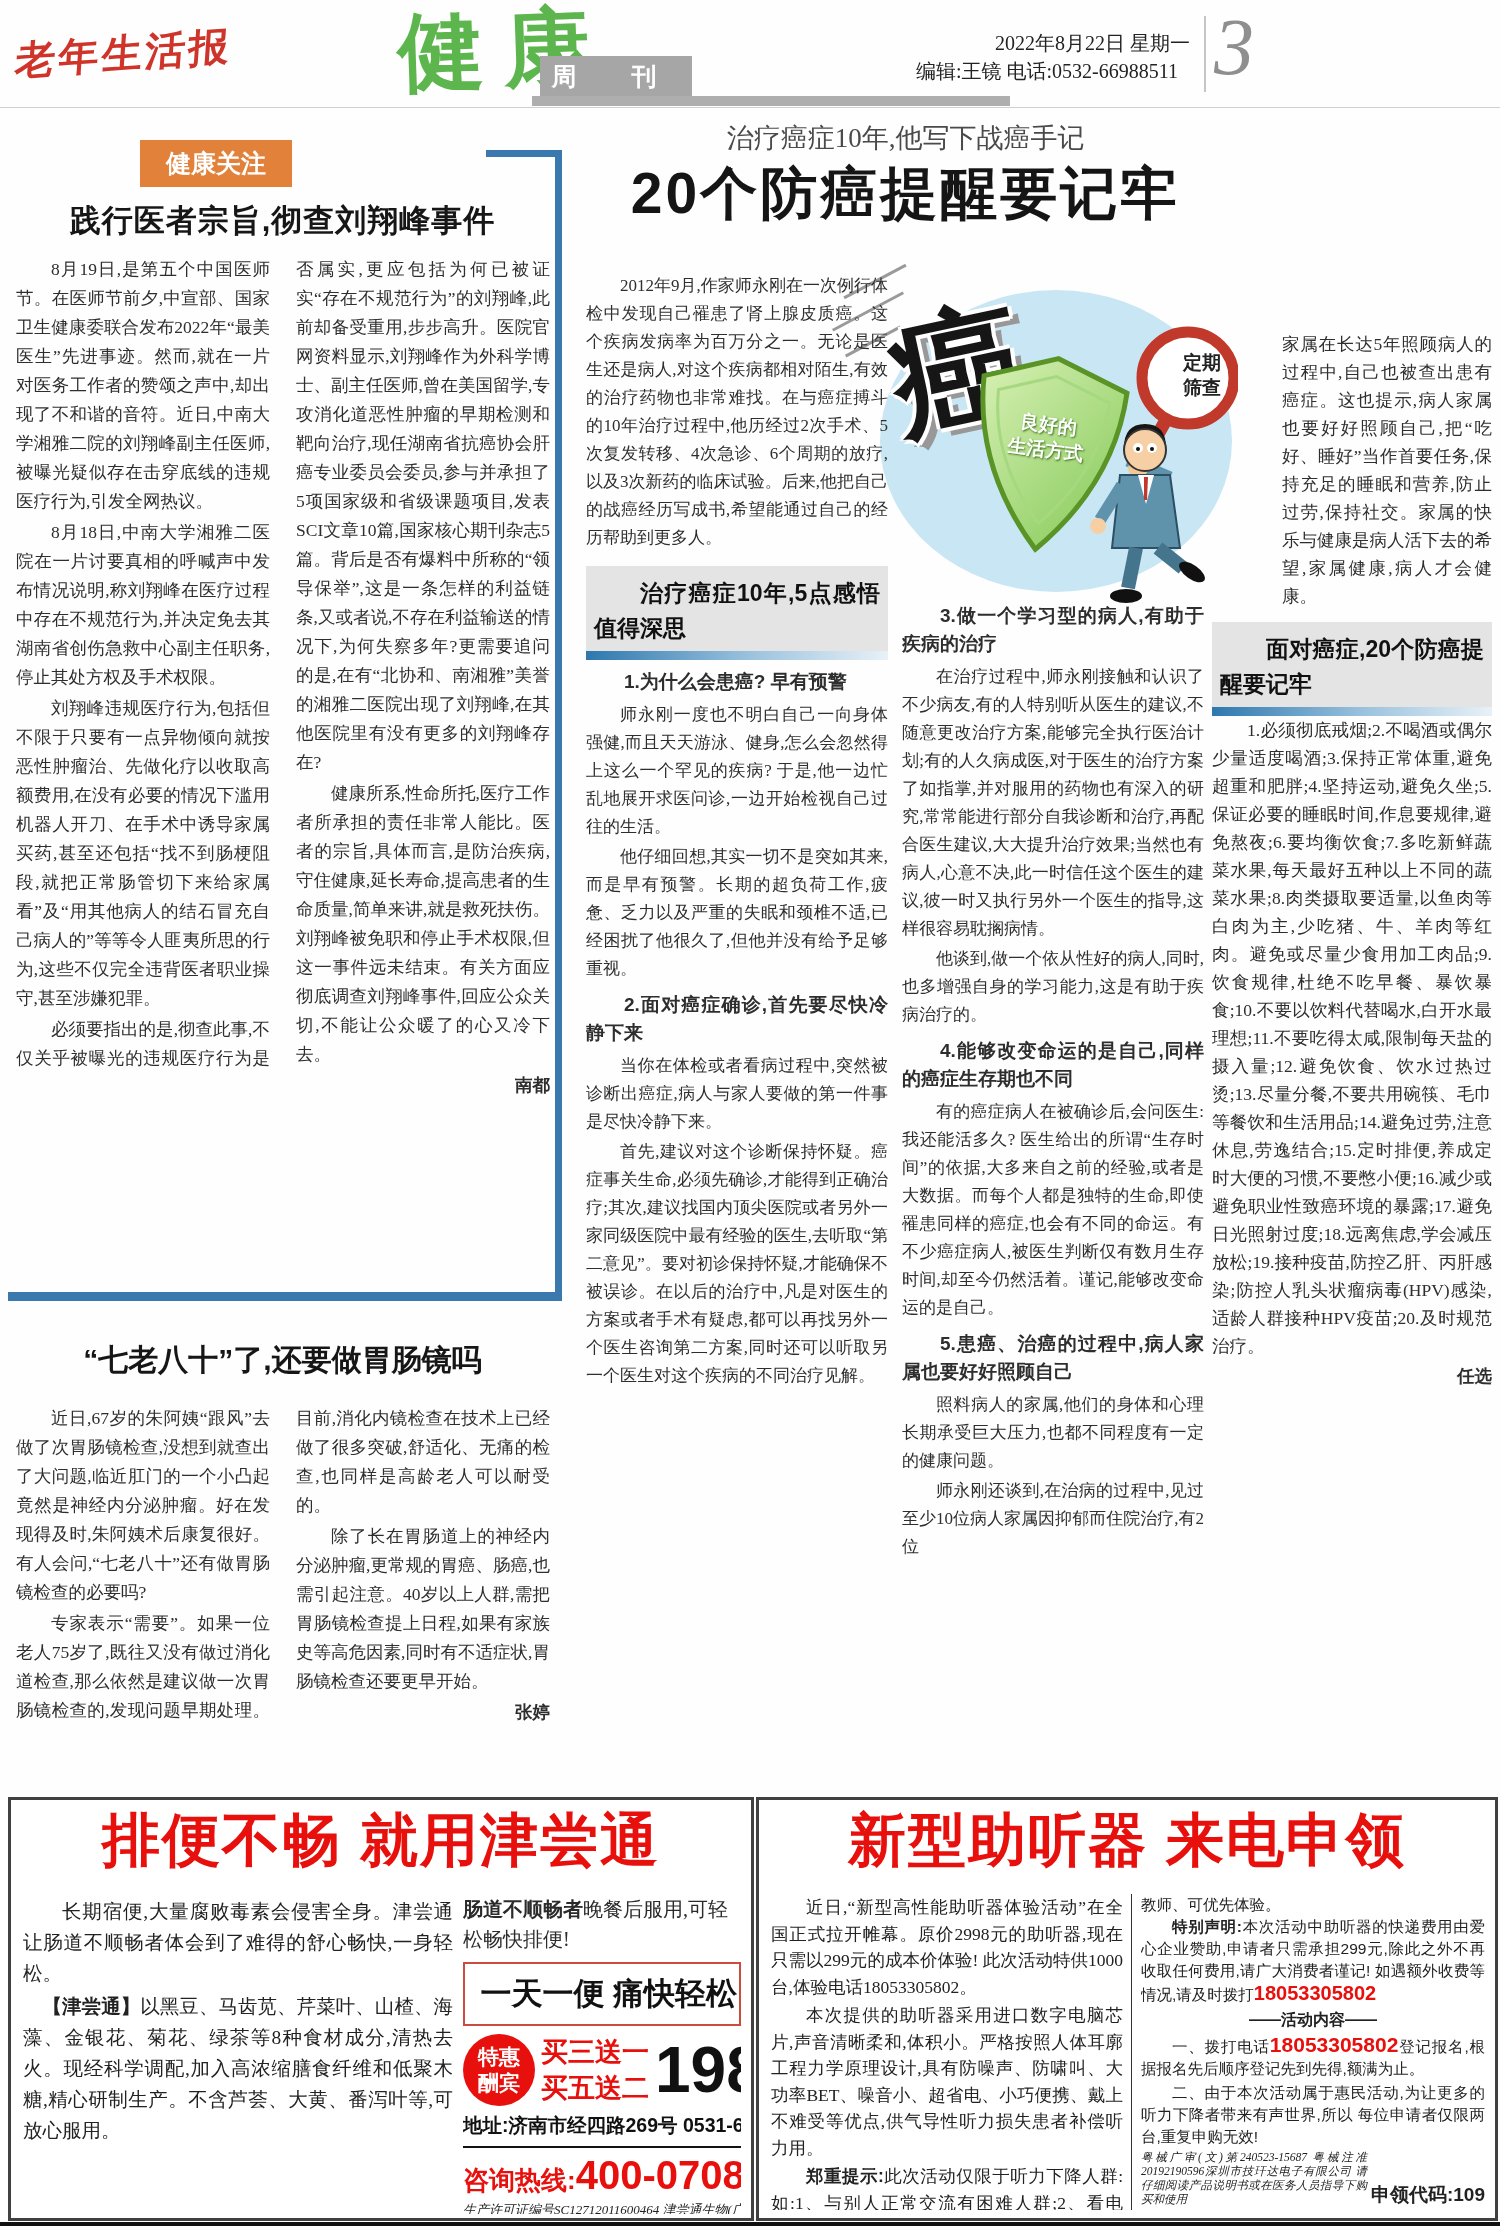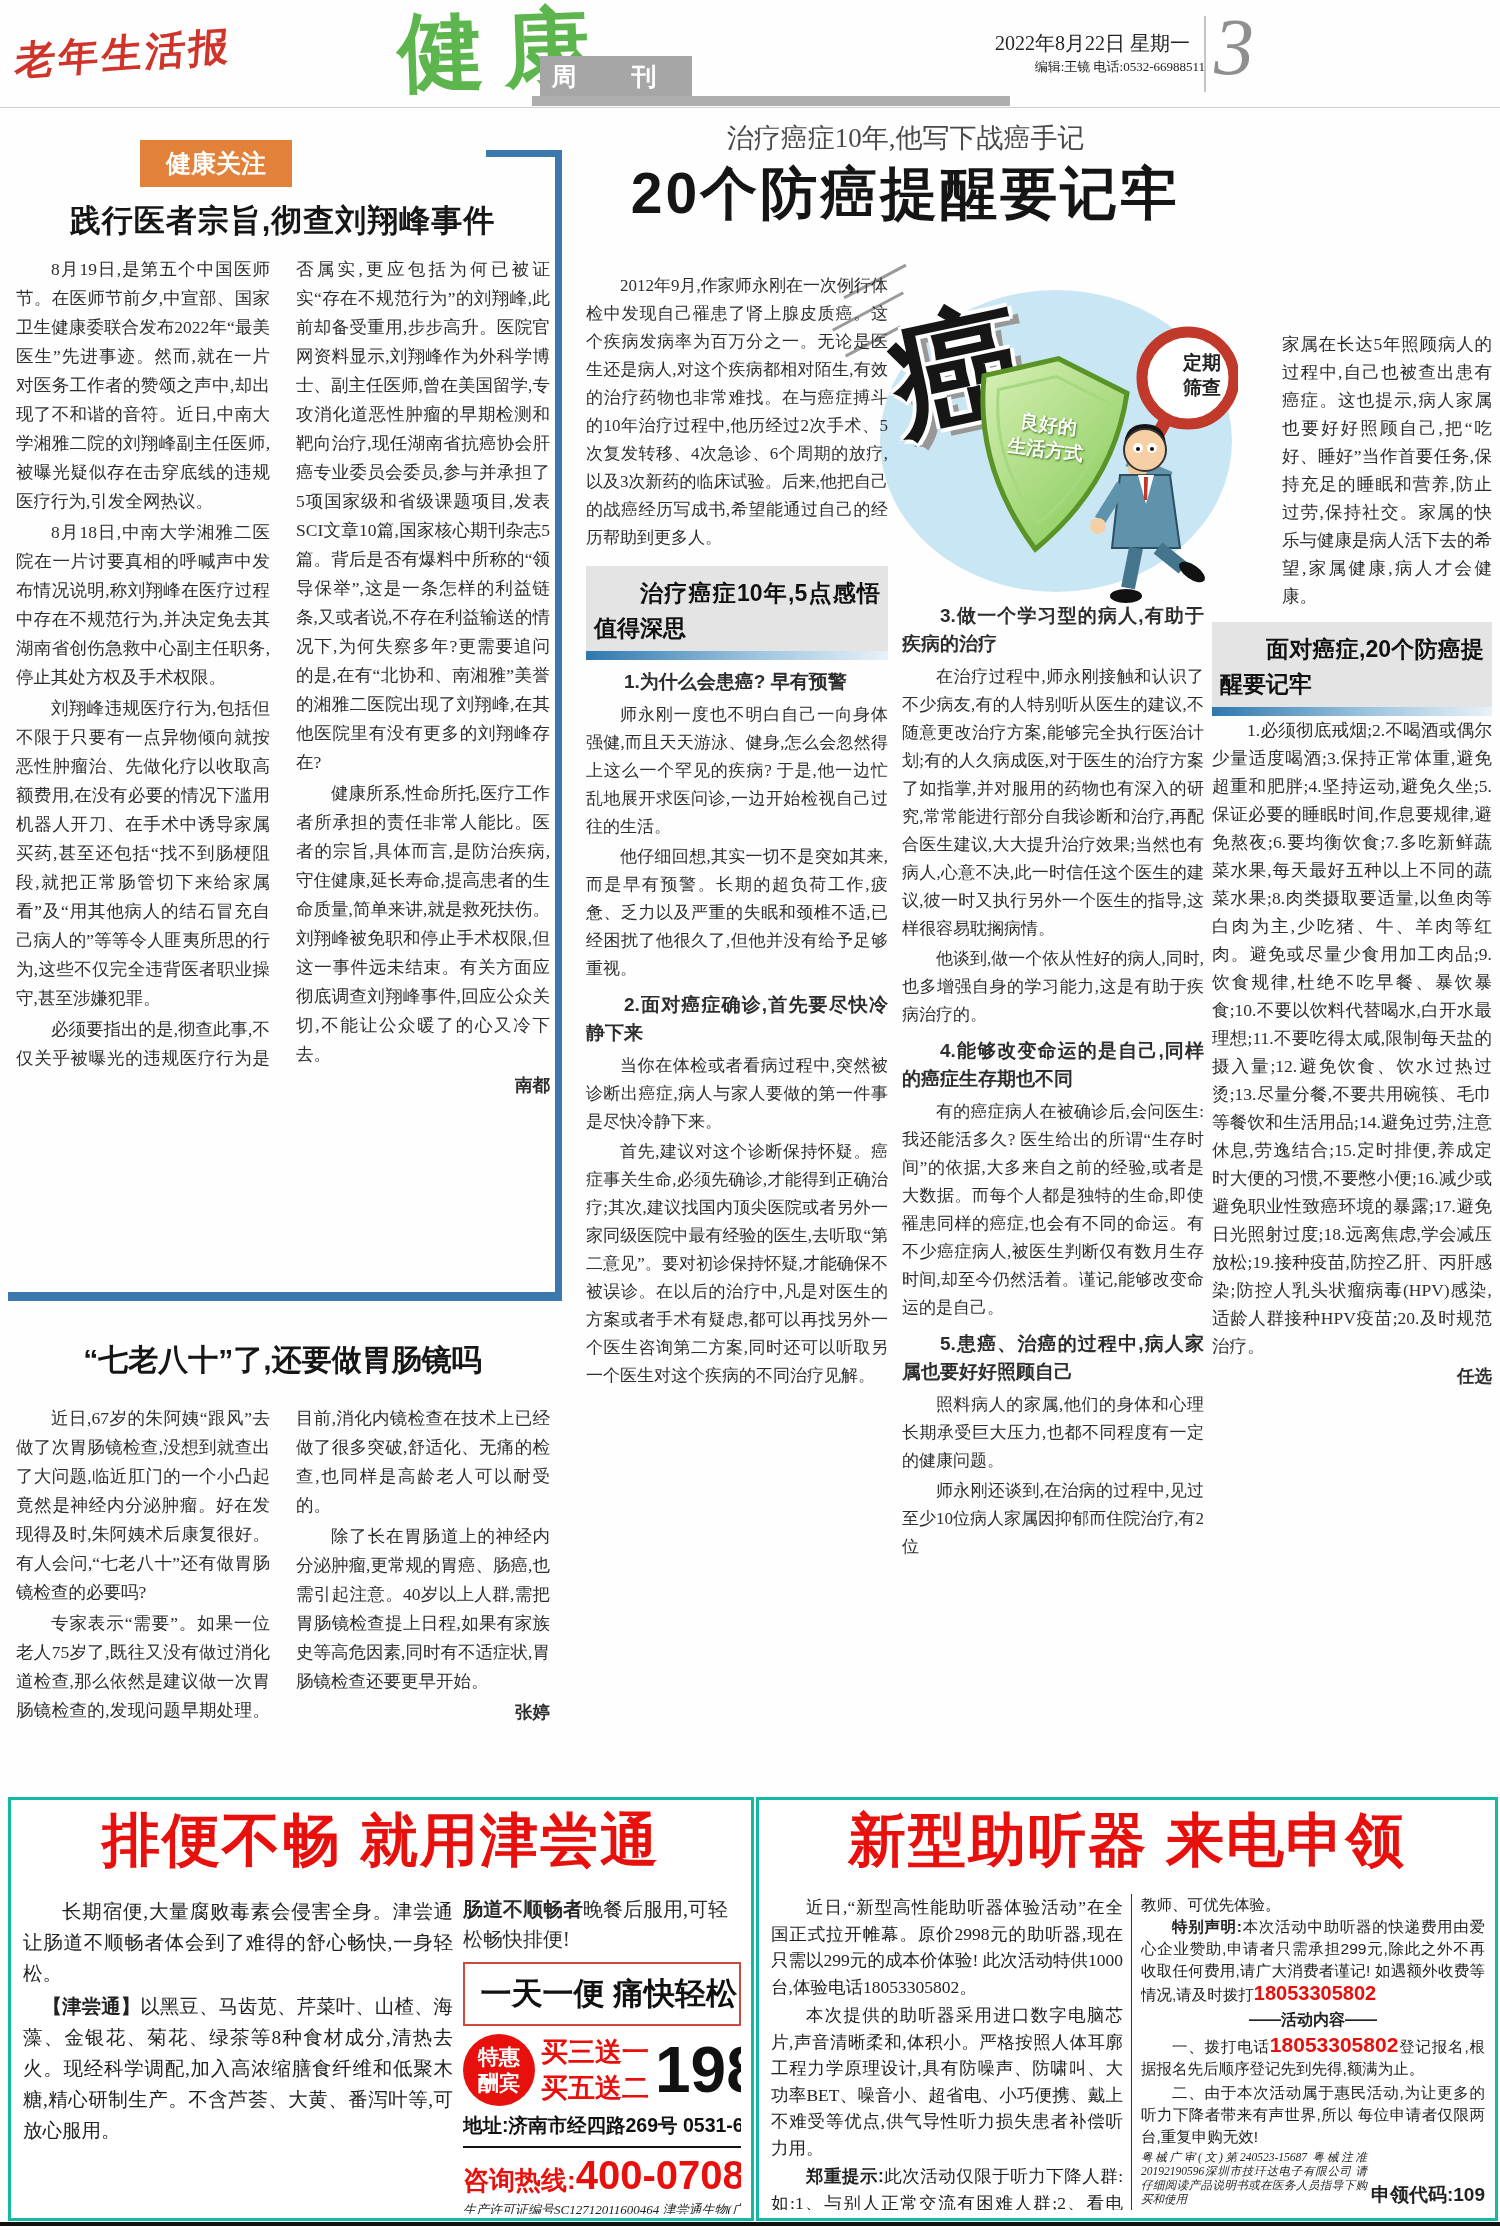--- a/index.html
+++ b/index.html
@@ -10,41 +10,41 @@
   .serif{font-family:"Liberation Serif","DejaVu Serif",serif;}
   .just{text-align:justify;}
   p.np{margin:0 0 2px 0;text-indent:2em;}
   .cols2{column-count:2;column-gap:26px;overflow:hidden;}
   .byline{display:block;text-align:right;font-weight:bold;}
   .sec-title{font-weight:bold;margin:8px 0 5px;text-indent:2em;font-family:"Liberation Sans","DejaVu Sans",sans-serif;}
   .hdrbox{background:#e4e4e4;font-weight:bold;font-size:23px;line-height:1.5;padding:10px 8px 6px;
           font-family:"Liberation Sans","DejaVu Sans",sans-serif;text-indent:2em;color:#111;}
   .hdrline{height:9px;background:linear-gradient(90deg,#2e78ae,#9cc3de 55%,#e8f1f7);}
   .bluebar{background:#3a78ad;}
-  .adbox{border:3px solid #14b8a6;background:#fff;}
+  .adbox{border:3px solid #404040;background:#fff;}
   .ad-title{position:absolute;left:0;top:2px;width:100%;text-align:center;font-weight:900;
             font-size:58px;color:#e8100c;font-family:"Liberation Sans","DejaVu Sans",sans-serif;
             letter-spacing:2px;white-space:nowrap;}
   .finetext{font-size:11.5px;line-height:14px;color:#222;}
   .speedline{position:absolute;height:3px;background:#9a9a9a;transform:rotate(-28deg);}
 </style>
 </head>
 <body>
 
 <div id="page">
 
   <div class="abs" style="left:0;top:0;width:1500px;height:107px;">
     <div class="abs" style="left:16px;top:26px;font-size:40px;font-weight:bold;color:#cf342a;transform:skewX(-8deg) rotate(-4deg);letter-spacing:3px;">老年生活报</div>
     <div class="abs" style="left:398px;top:-8px;font-size:86px;font-weight:bold;color:#5db64d;letter-spacing:20px;transform:rotate(-2deg);">健康</div>
     <div class="abs sans" style="left:540px;top:56px;width:152px;height:40px;background:#a6a6a6;">
       <span style="display:block;text-align:center;color:#fff;font-weight:bold;font-size:25px;line-height:40px;letter-spacing:24px;">周 刊</span>
     </div>
     <div class="abs" style="left:532px;top:96px;width:478px;height:10px;background:#aeaeae;"></div>
     <div class="abs serif" style="left:800px;top:30px;width:390px;text-align:right;font-size:20px;color:#222;">2022年8月22日  星期一</div>
-    <div class="abs serif" style="left:815px;top:58px;width:390px;text-align:right;font-size:13px;color:#222;">编辑:王镜 电话:0532-66988511</div>
+    <div class="abs serif" style="left:788px;top:58px;width:390px;text-align:right;font-size:20px;color:#222;">编辑:王镜 电话:0532-66988511</div>
     <div class="abs" style="left:1204px;top:16px;width:2px;height:76px;background:#c5c5c5;"></div>
     <div class="abs serif" style="left:1214px;top:2px;font-size:80px;font-style:italic;color:#8f8f8f;">3</div>
     <div class="abs" style="left:0;top:107px;width:1500px;height:1px;background:#d0d0d0;"></div>
   </div>
 
   <div class="abs bluebar" style="left:486px;top:150px;width:76px;height:7px;"></div>
   <div class="abs bluebar" style="left:555px;top:150px;width:7px;height:1146px;"></div>
   <div class="abs bluebar" style="left:8px;top:1292px;width:554px;height:9px;"></div>
 
   <div class="abs" style="left:10px;top:115px;width:545px;height:1175px;">

